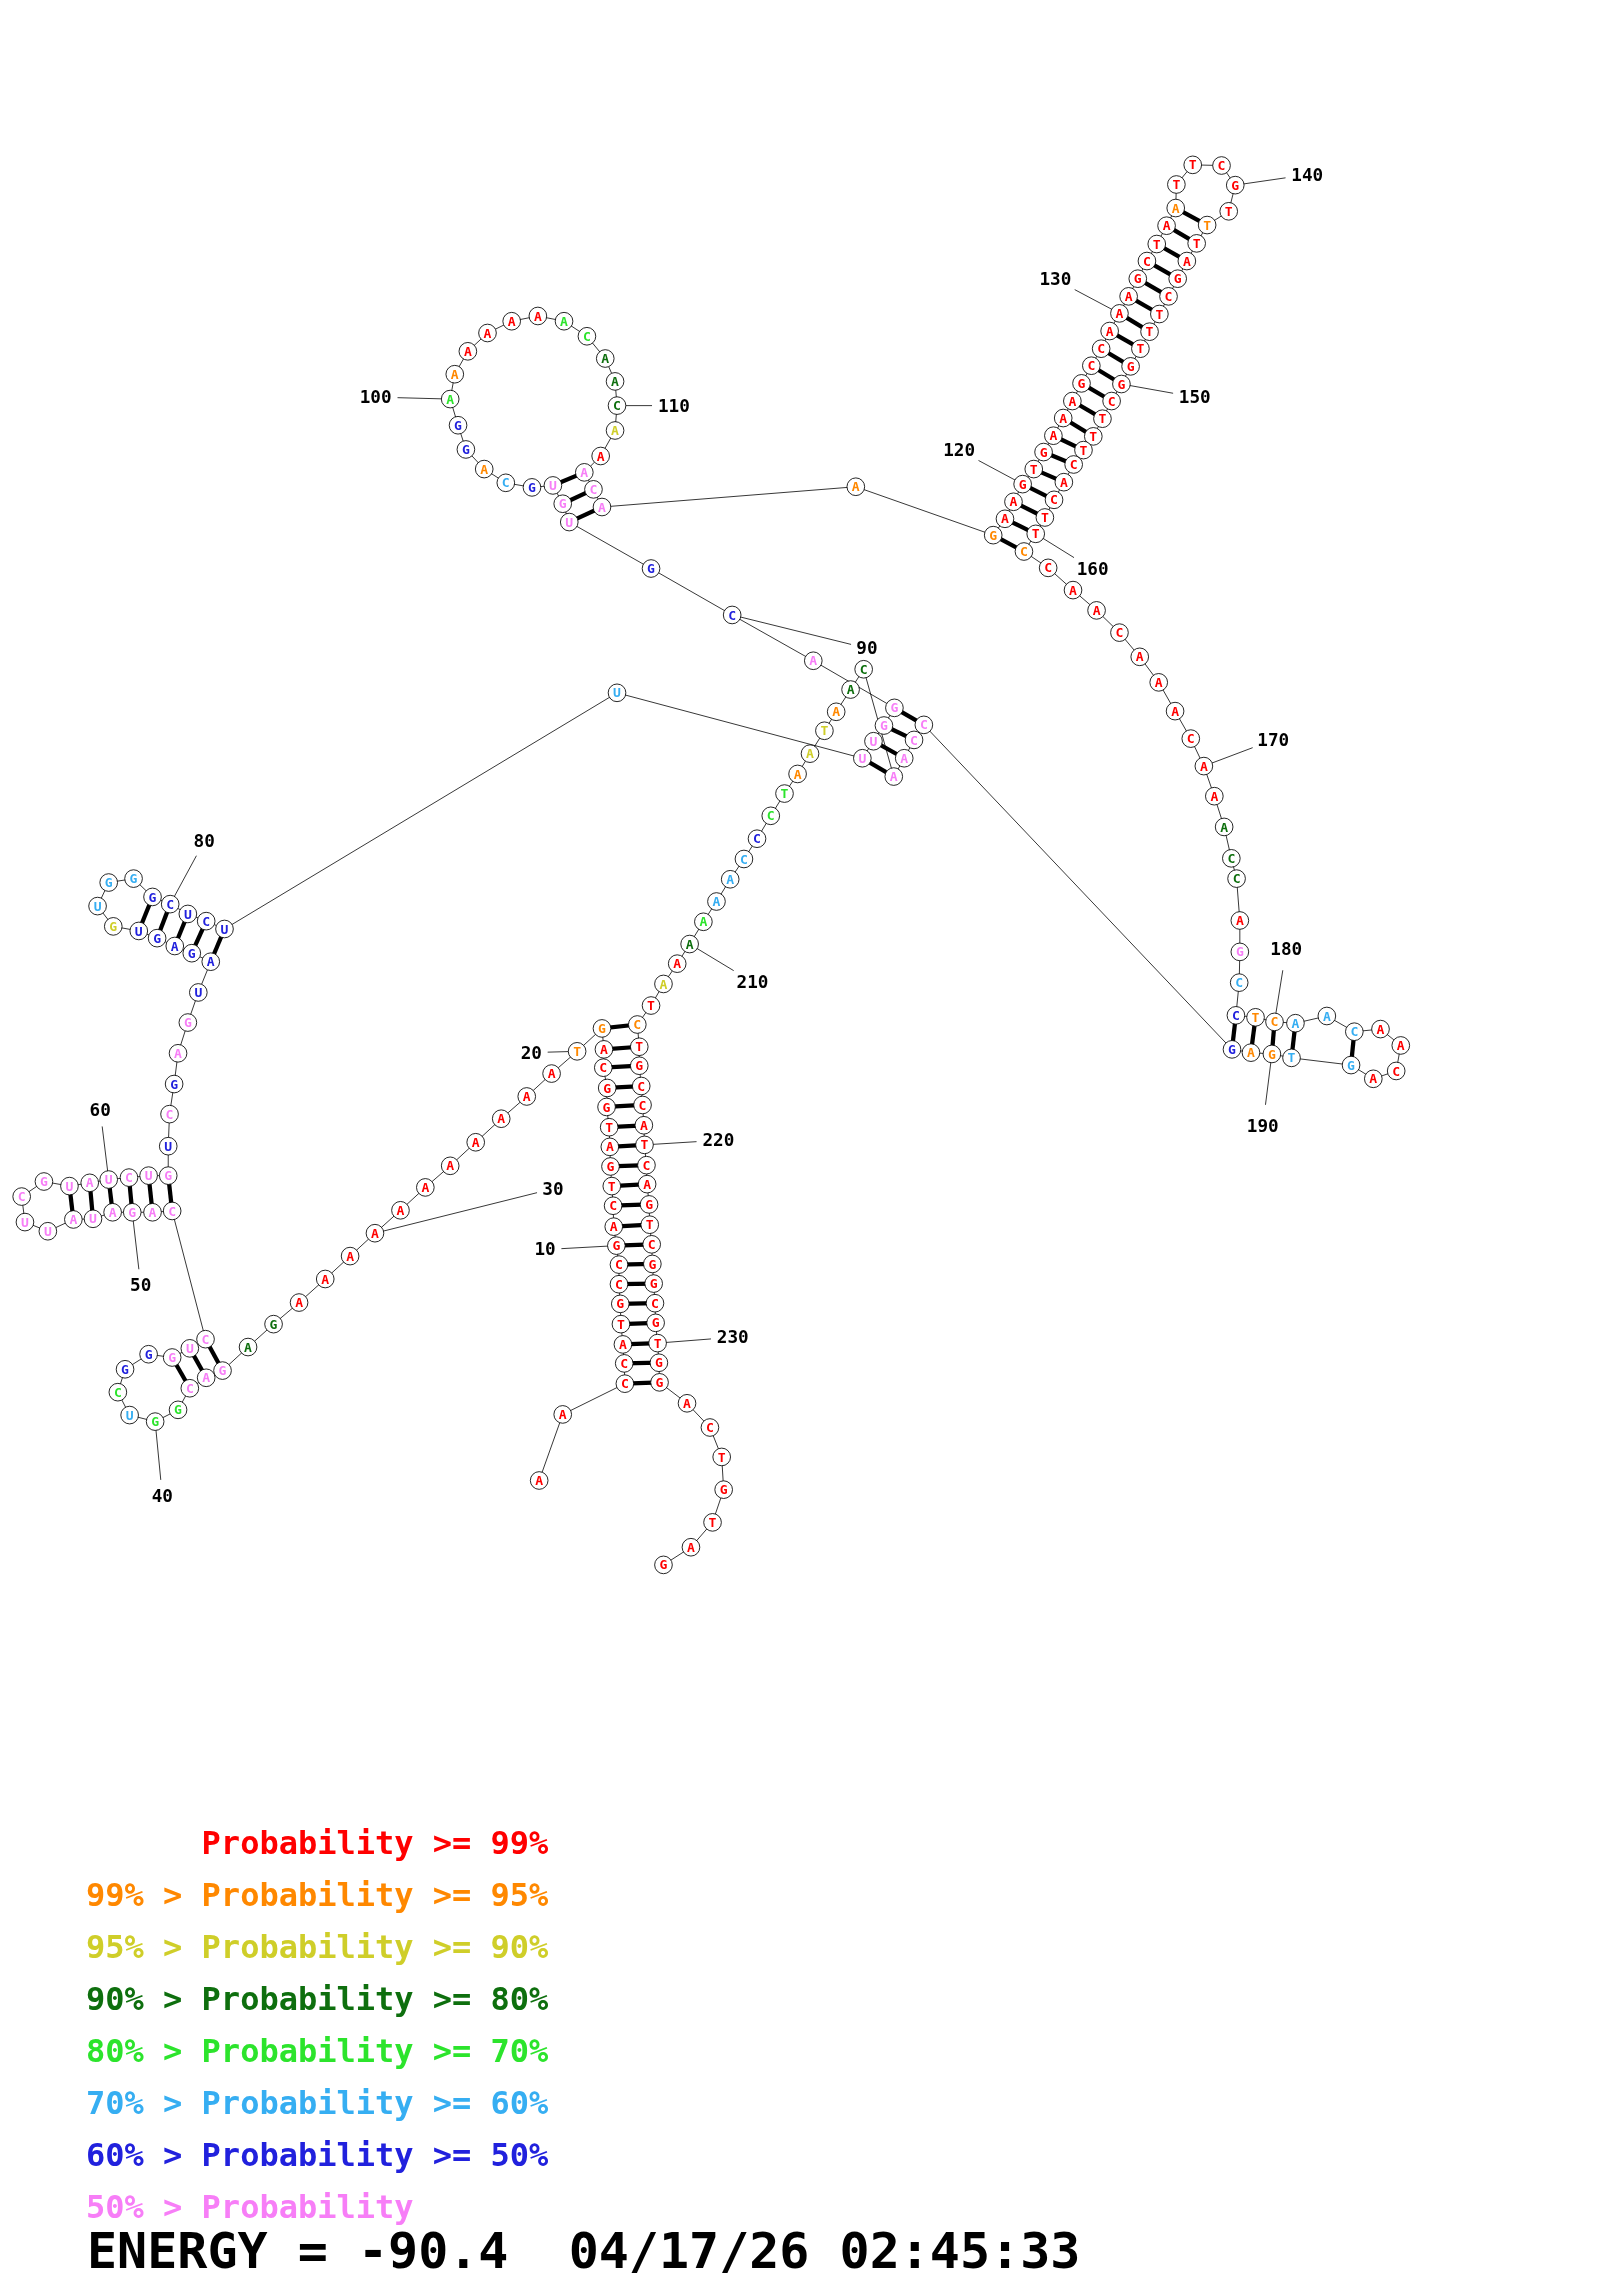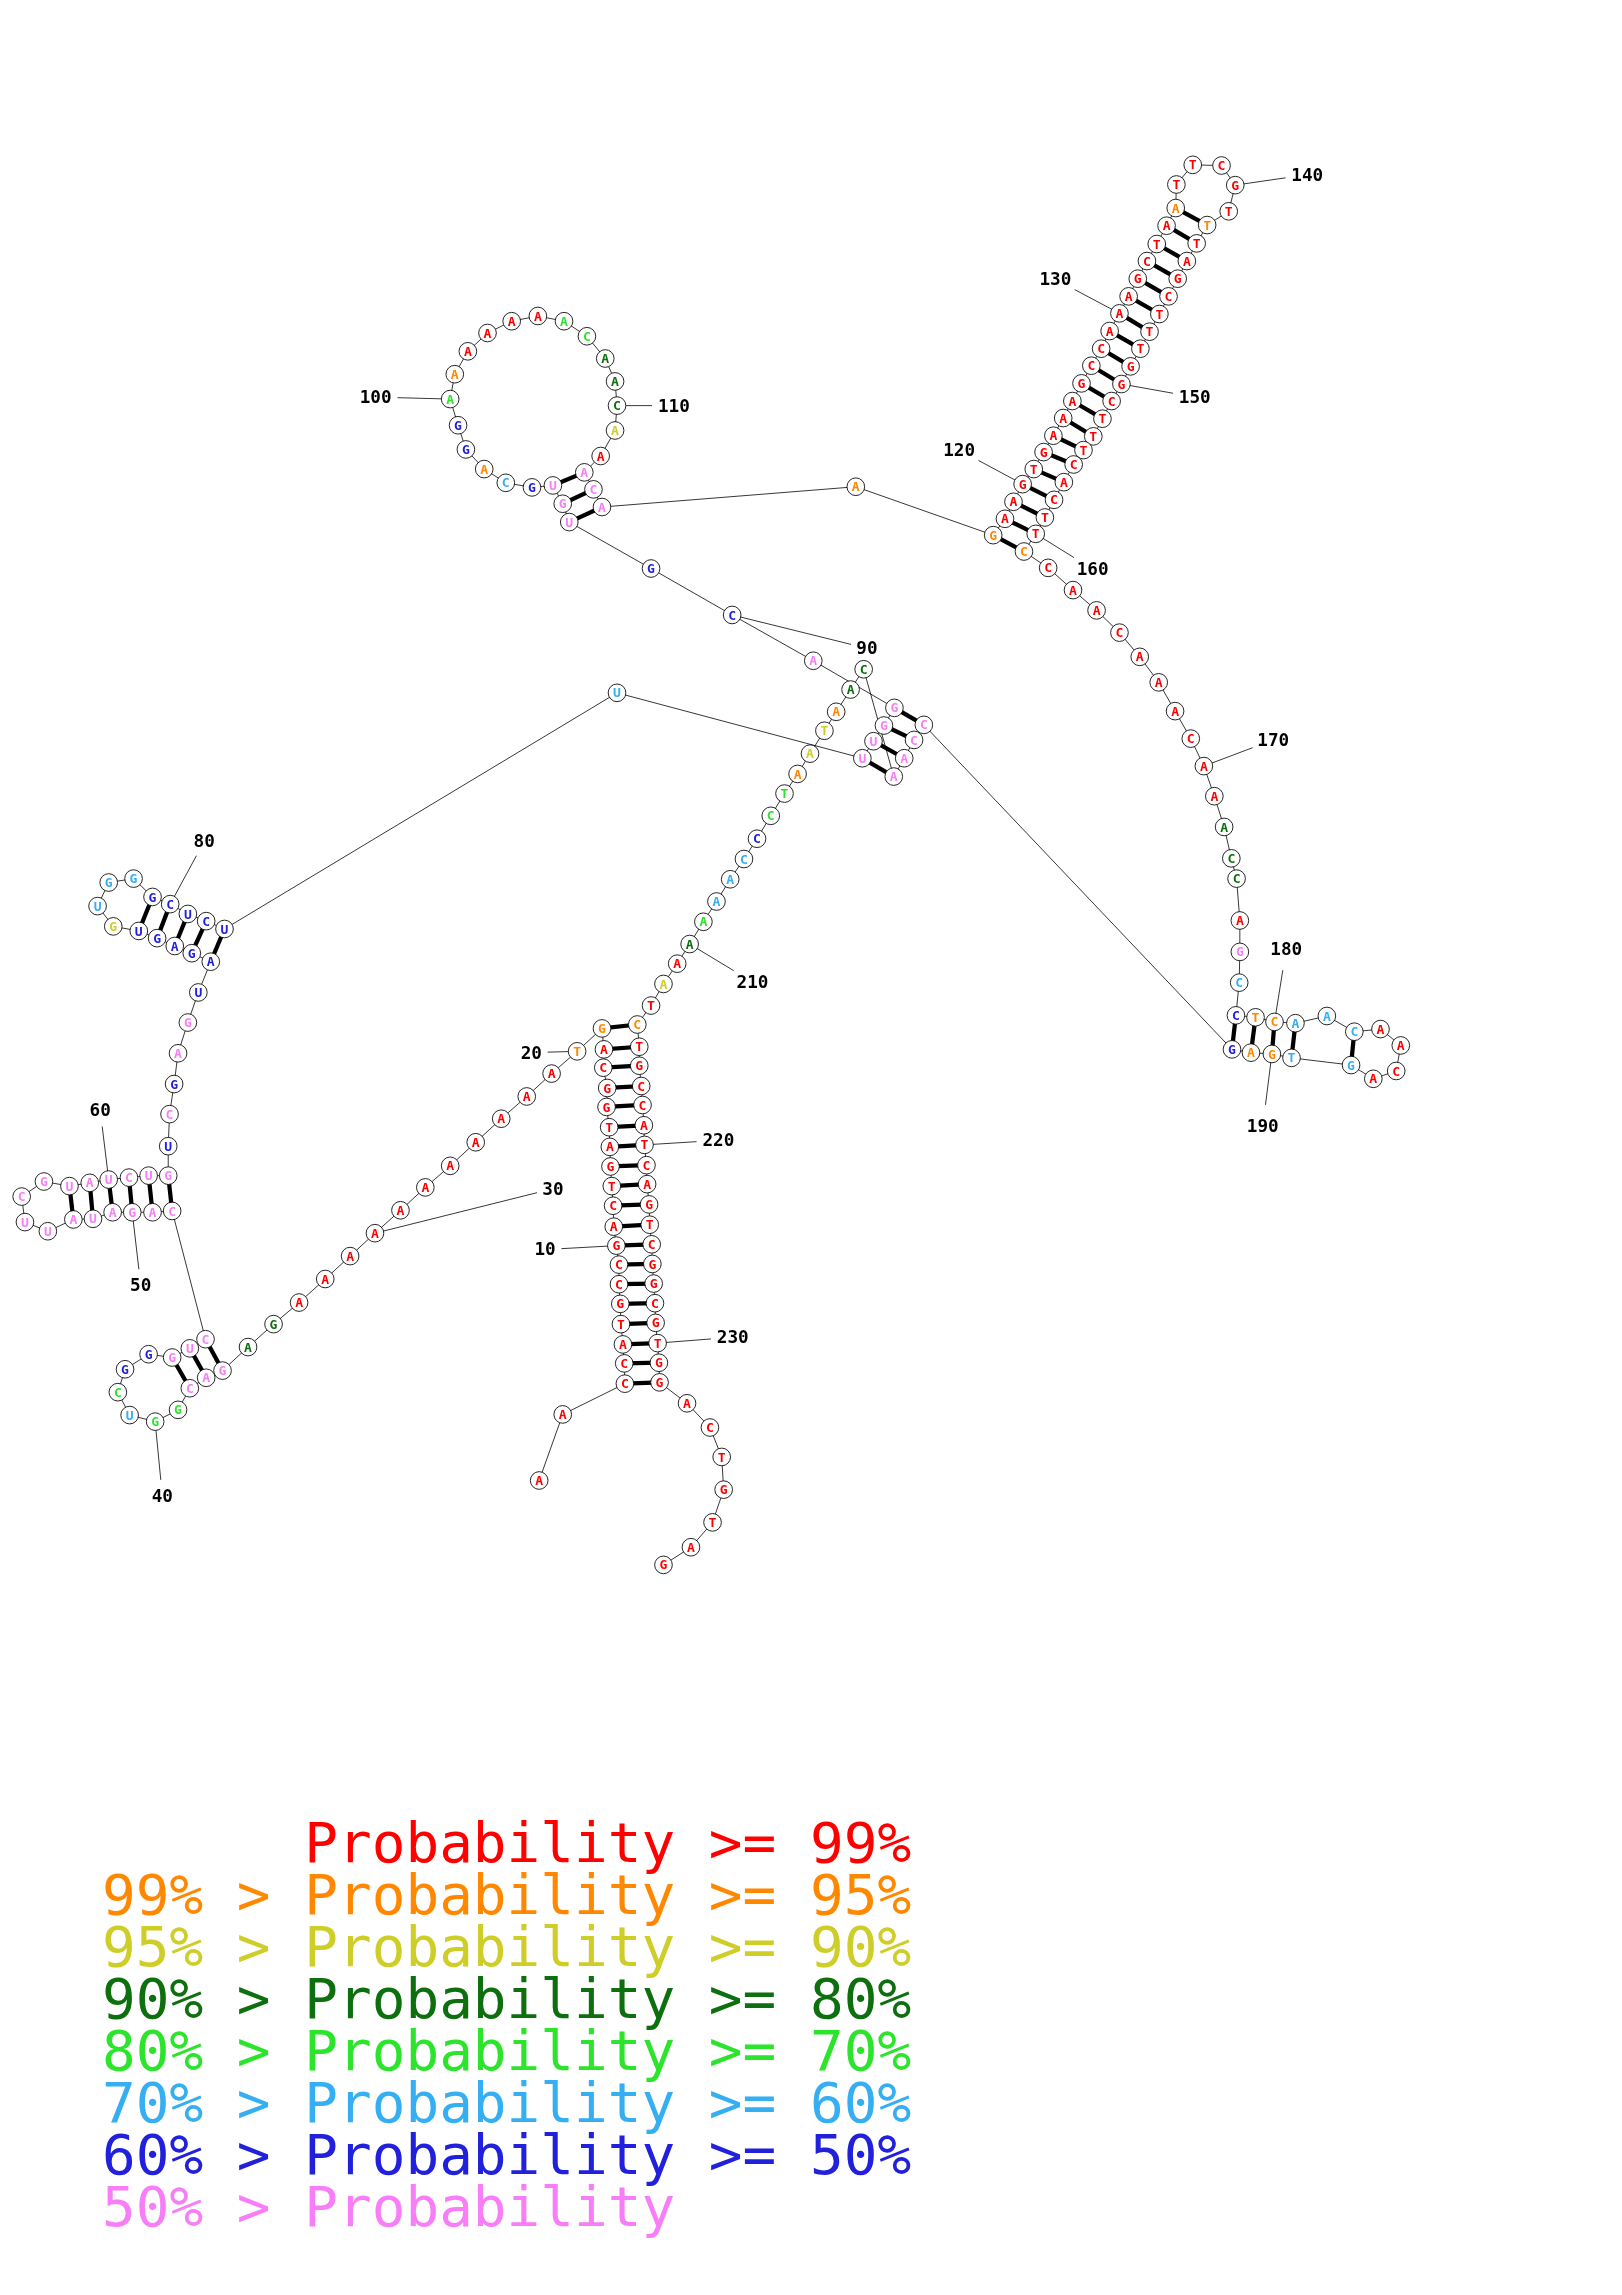--- a/index.html
+++ b/index.html
@@ -1,19 +1,19 @@
 <!DOCTYPE html>
 <html style="font-size:10.5px"><head>
 <meta charset="utf-8">
 <style>
   html,body{margin:0;padding:0;background:#ffffff;}
   #page{position:relative;width:1622px;height:2295px;background:#ffffff;overflow:hidden;
         font-family:"DejaVu Sans Mono", monospace;}
   #plot{position:absolute;left:0;top:0;}
-  #legend{position:absolute;left:102px;top:1817px;font-weight:normal;font-size:56px;
+  #legend{position:absolute;left:86px;top:1817px;font-weight:bold;font-size:32px;
           line-height:52px;white-space:pre;}
   #legend div{height:52px;}
   #energy{position:absolute;left:87px;top:2222px;font-weight:bold;font-size:50px;
           color:#000000;white-space:pre;}
   text.nt{font-family:"DejaVu Sans Mono",monospace;font-weight:bold;font-size:20px;text-anchor:middle;}
   text.poslabel{font-family:"DejaVu Sans Mono",monospace;font-weight:bold;font-size:27px;fill:#000000;}
 </style>
 </head>
 <body>
 
@@ -837,14 +837,15 @@
       <text x="1826" y="616" text-anchor="middle" class="poslabel">150</text>
       <text x="1670" y="879" text-anchor="middle" class="poslabel">160</text>
       <text x="1946" y="1140" text-anchor="middle" class="poslabel">170</text>
       <text x="1966" y="1459" text-anchor="middle" class="poslabel">180</text>
       <text x="1930" y="1731" text-anchor="middle" class="poslabel">190</text>
       <text x="1150" y="1510" text-anchor="middle" class="poslabel">210</text>
       <text x="1098" y="1752" text-anchor="middle" class="poslabel">220</text>
       <text x="1120" y="2053" text-anchor="middle" class="poslabel">230</text>
     </svg>
   <div id="legend"><div style="color: rgb(255, 0, 0);">      Probability &gt;= 99%</div><div style="color: rgb(255, 136, 0);">99% &gt; Probability &gt;= 95%</div><div style="color: rgb(207, 206, 41);">95% &gt; Probability &gt;= 90%</div><div style="color: rgb(14, 111, 14);">90% &gt; Probability &gt;= 80%</div><div style="color: rgb(44, 228, 44);">80% &gt; Probability &gt;= 70%</div><div style="color: rgb(54, 174, 242);">70% &gt; Probability &gt;= 60%</div><div style="color: rgb(33, 33, 221);">60% &gt; Probability &gt;= 50%</div><div style="color: rgb(247, 126, 247);">50% &gt; Probability</div></div>
+  <div id="energy">ENERGY = -90.4  04/17/26 02:45:33</div>
 </div>
 
 
 </body></html>

